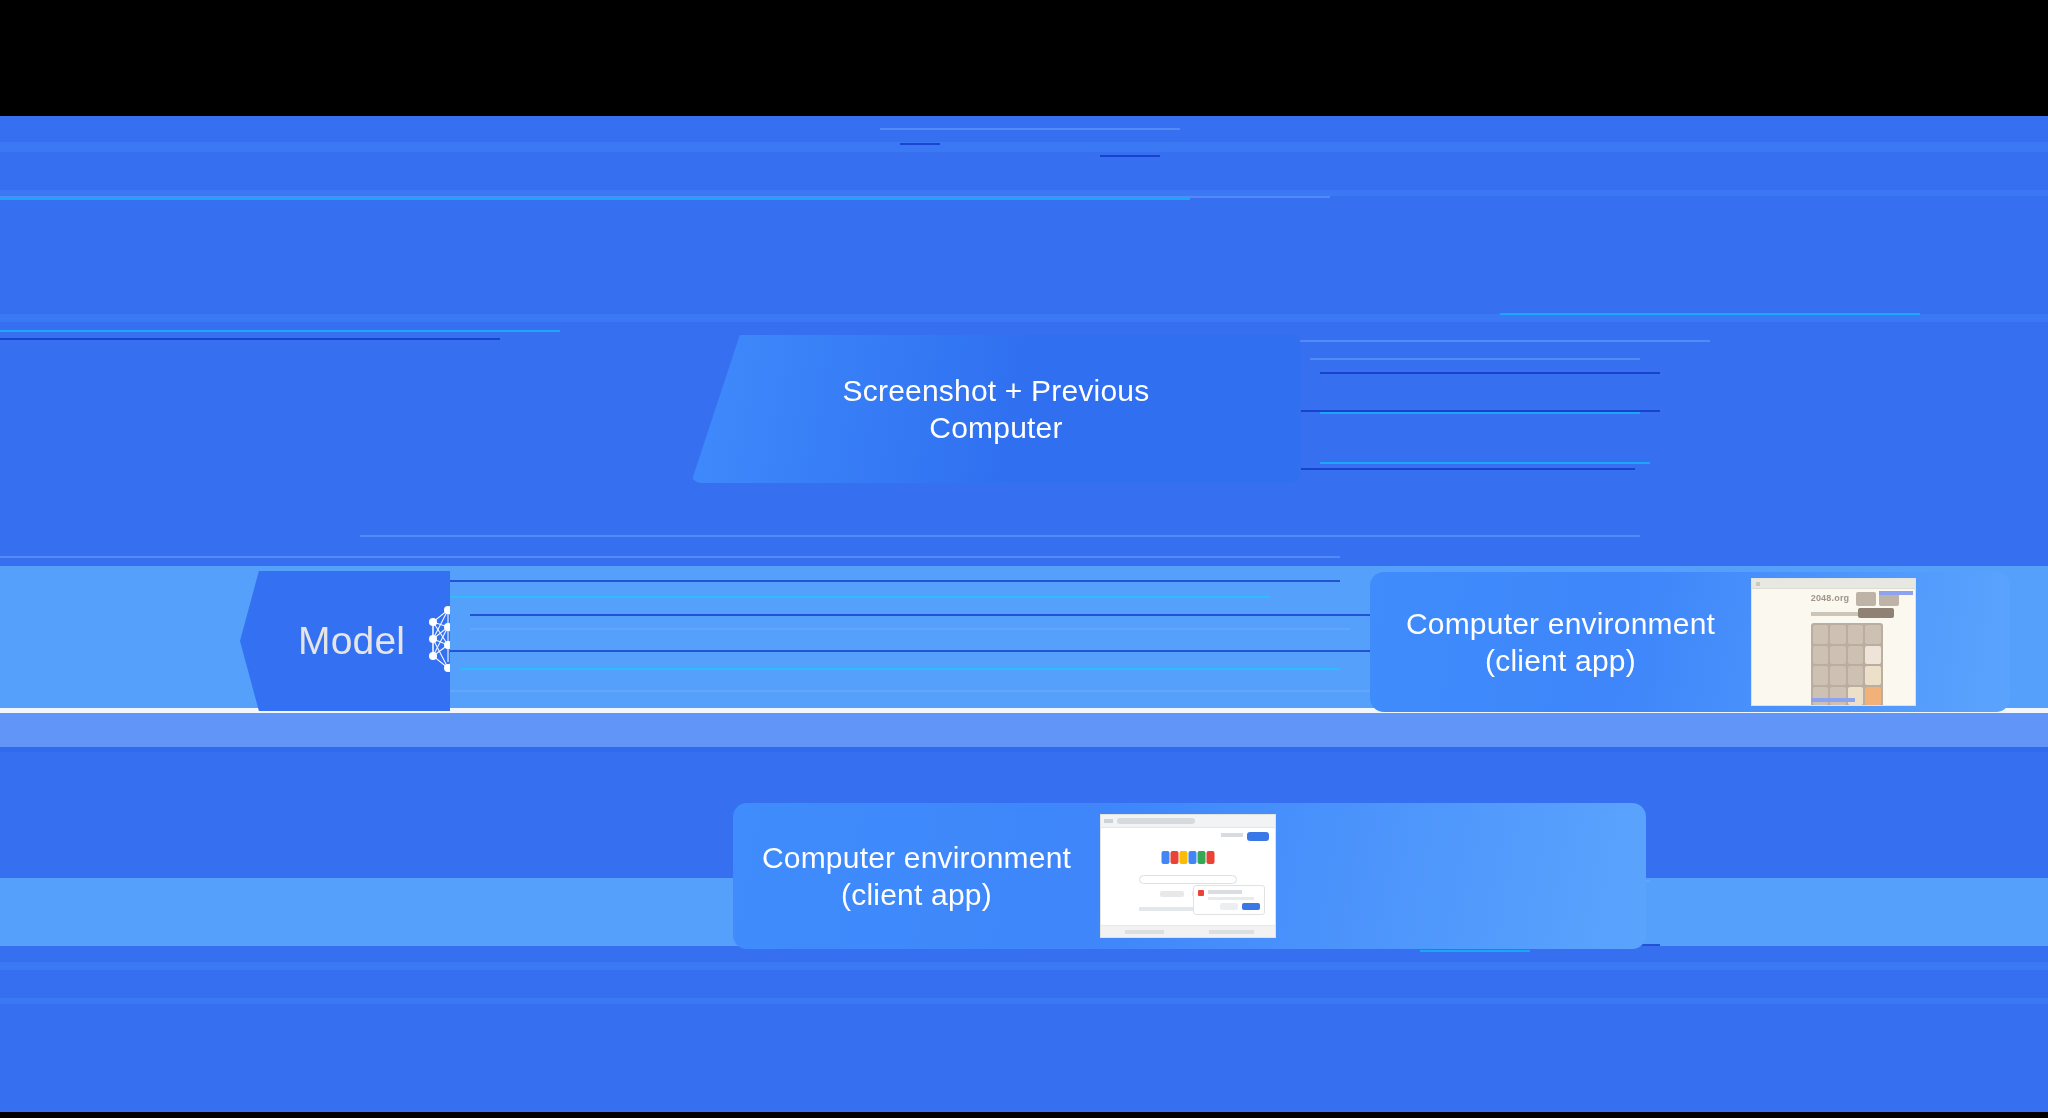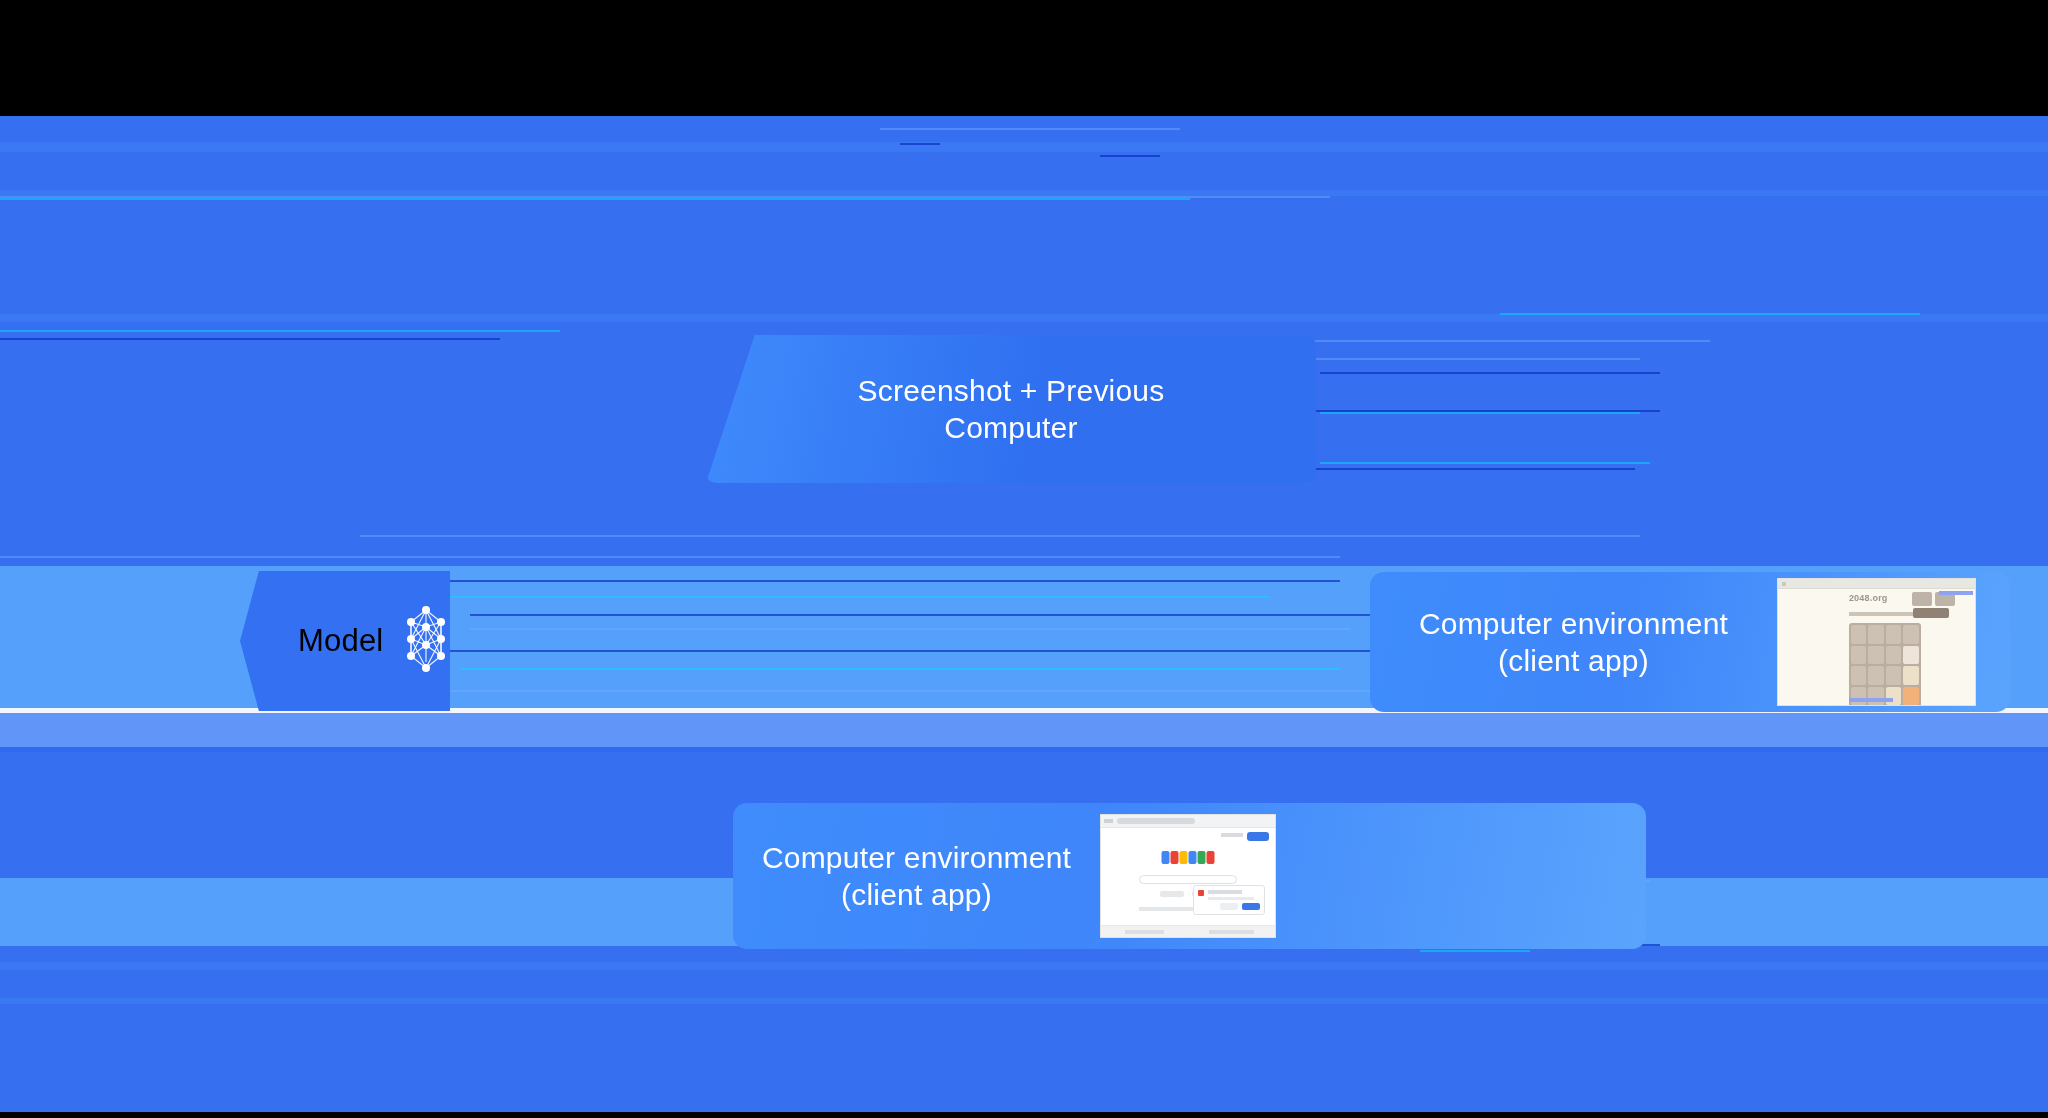--- a/index.html
+++ b/index.html
@@ -73,22 +73,22 @@
     position:absolute;
     display:flex;
     align-items:center;
     justify-content:flex-start;
     background:#3470f2;
     clip-path: polygon(0 50%, 9% 0, 100% 0, 100% 100%, 9% 100%);
     padding-left:58px;
     gap:20px;
   }
   .chevron .mlabel{
-    color:#000000;
-    font-size:31px;
+    color:#e5e5e5;
+    font-size:39px;
     letter-spacing:.2px;
   }
   .nn-icon{ display:block; }
 
   
   .env-card{
     position:absolute;
     border-radius:14px;
     display:flex;
     align-items:center;
@@ -294,21 +294,21 @@
   <div class="ghost" style="left:900px; top:132px; font-size:34px;">&nbsp;</div>
 
   <div class="ghost g-dark" style="left:400px; top:305px; font-size:26px;">&nbsp;</div>
 
   <div class="ghost g-dark" style="left:1490px; top:305px; font-size:26px;">&nbsp;</div>
 
   <div class="ghost g-dark" style="left:400px; top:925px; font-size:26px;">&nbsp;</div>
 
   <div class="ghost g-dark" style="left:1500px; top:925px; font-size:26px;">&nbsp;</div>
 
-  <div class="parallelogram" style="left:706px; top:335px; width:610px; height:148px;">
+  <div class="parallelogram" style="left:691px; top:335px; width:610px; height:148px;">
     <div class="ptext">
       <span>Screenshot + Previous</span><br>
       <span>Computer</span>
     </div>
   </div>
 
   <div class="chevron" style="left:240px; top:571px; width:210px; height:140px;">
     <span class="mlabel">Model</span>
     <span class="nn-icon">
       <svg width="46" height="68" viewBox="0 0 46 68" aria-hidden="true">
@@ -340,21 +340,21 @@
         </g>
       </svg>
     </span>
   </div>
 
   <div class="env-card" style="left:1370px; top:572px; width:640px; height:140px;">
     <div class="etext">
       <span>Computer environment</span><br>
       <span>(client app)</span>
     </div>
-    <div class="thumb t2048" style="width:199px; height:128px; margin-right:34px;">
+    <div class="thumb t2048" style="width:165px; height:128px; margin-right:94px;">
       <div class="tbar"></div>
       <div class="tdot"></div>
       <div class="ttitle">2048.org</div>
       <div class="tscores">
         <div class="tscore"></div>
           <div class="tscore"></div>
       </div>
       <div class="tlink"></div>
       <div class="tsub"></div>
       <div class="tnew"></div>

